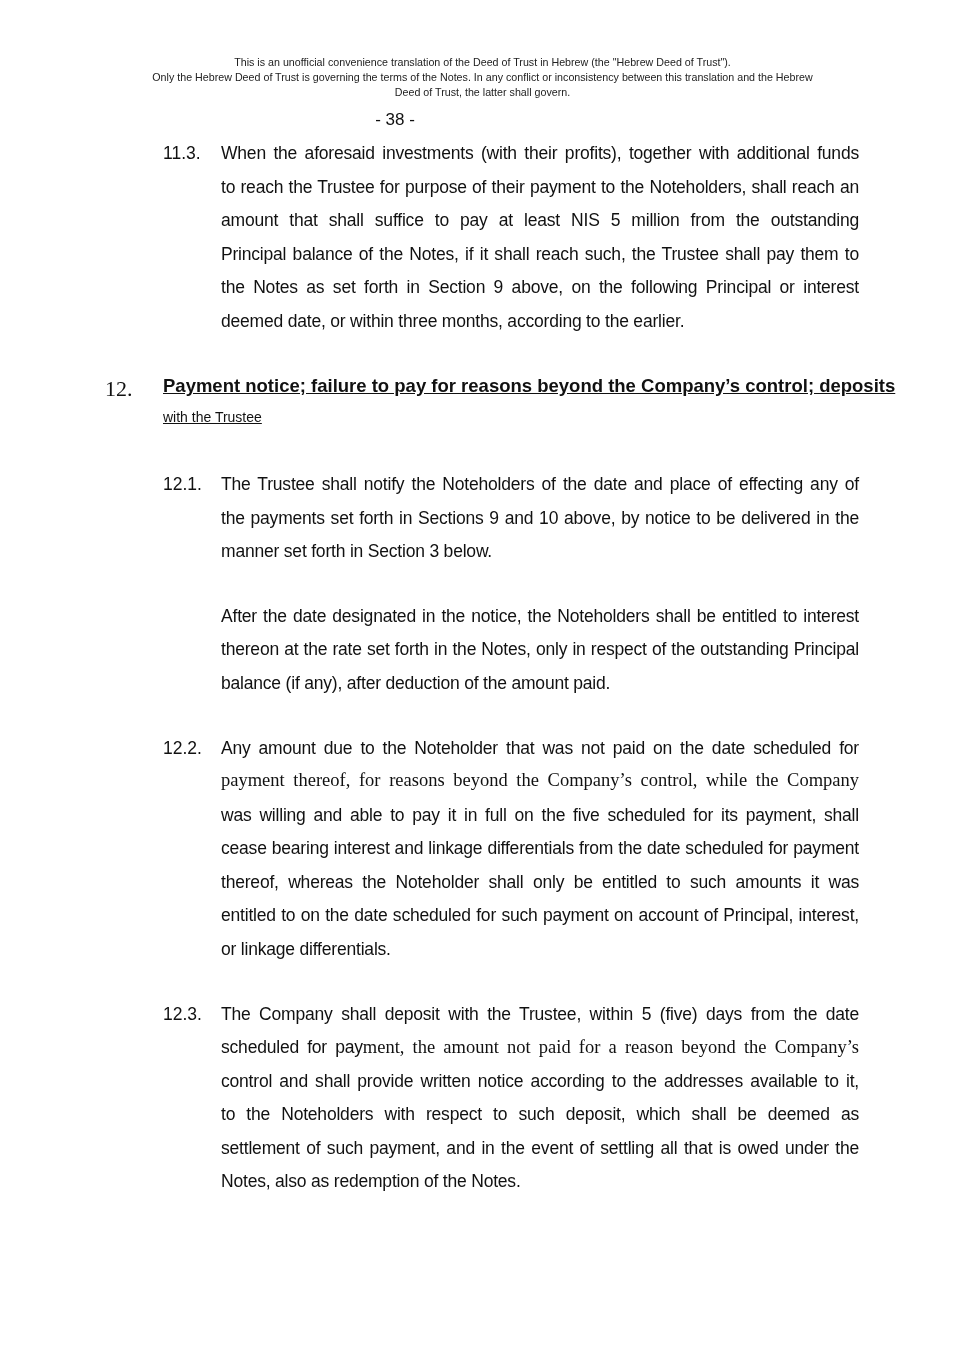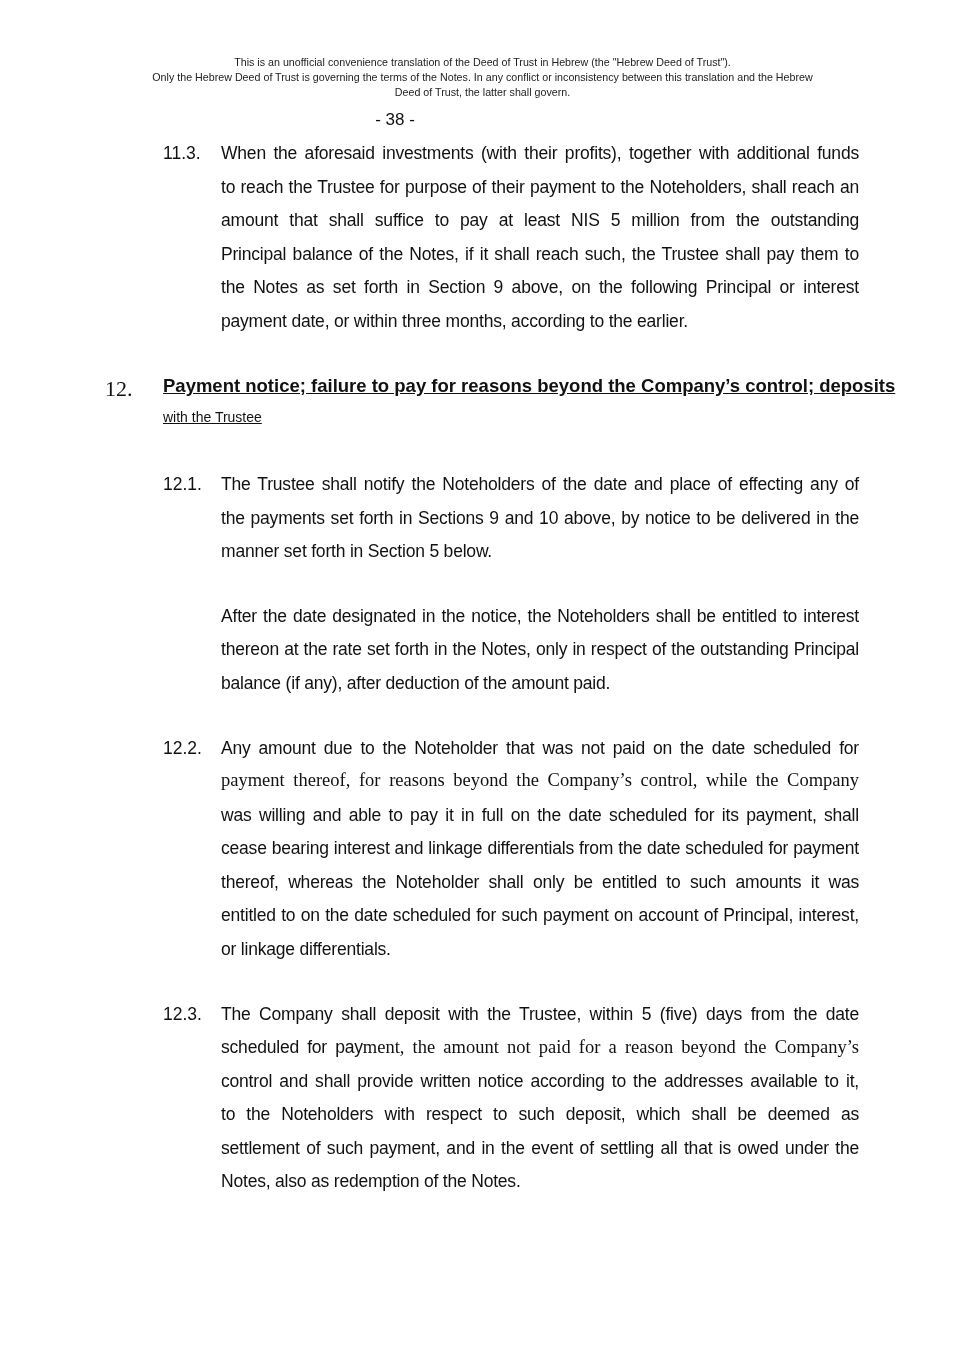--- a/index.html
+++ b/index.html
@@ -47,39 +47,39 @@
   <div>Deed of Trust, the latter shall govern.</div>
 </div>
 <div class="pageno">- 38 -</div>
 
 <div class="num" style="top:143px">11.3.</div>
 <div class="line" style="top:143px">When the aforesaid investments (with their profits), together with additional funds</div>
 <div class="line" style="top:177px">to reach the Trustee for purpose of their payment to the Noteholders, shall reach an</div>
 <div class="line" style="top:210px">amount that shall suffice to pay at least NIS 5 million from the outstanding</div>
 <div class="line" style="top:244px">Principal balance of the Notes, if it shall reach such, the Trustee shall pay them to</div>
 <div class="line" style="top:277px">the Notes as set forth in Section 9 above, on the following Principal or interest</div>
-<div class="line last" style="top:311px">payment date, or within three months, according to the earlier.</div>
+<div class="line last" style="top:311px">deemed date, or within three months, according to the earlier.</div>
 
 <div class="num12" style="top:376px">12.</div>
 <div class="heading" style="top:375px">Payment notice; failure to pay for reasons beyond the Company’s control; deposits</div>
 <div class="heading2" style="top:409px">with the Trustee</div>
 
 <div class="num" style="top:474px">12.1.</div>
 <div class="line" style="top:474px">The Trustee shall notify the Noteholders of the date and place of effecting any of</div>
 <div class="line" style="top:508px">the payments set forth in Sections 9 and 10 above, by notice to be delivered in the</div>
-<div class="line last" style="top:541px">manner set forth in Section 5 below.</div>
+<div class="line last" style="top:541px">manner set forth in Section 3 below.</div>
 
 <div class="line" style="top:606px">After the date designated in the notice, the Noteholders shall be entitled to interest</div>
 <div class="line" style="top:639px">thereon at the rate set forth in the Notes, only in respect of the outstanding Principal</div>
 <div class="line last" style="top:673px">balance (if any), after deduction of the amount paid.</div>
 
 <div class="num" style="top:738px">12.2.</div>
 <div class="line" style="top:738px">Any amount due to the Noteholder that was not paid on the date scheduled for</div>
 <div class="line serif" style="top:770px">payment thereof, for reasons beyond the Company’s control, while the Company</div>
-<div class="line" style="top:805px">was willing and able to pay it in full on the date scheduled for its payment, shall</div>
+<div class="line" style="top:805px">was willing and able to pay it in full on the five scheduled for its payment, shall</div>
 <div class="line" style="top:838px">cease bearing interest and linkage differentials from the date scheduled for payment</div>
 <div class="line" style="top:872px">thereof, whereas the Noteholder shall only be entitled to such amounts it was</div>
 <div class="line" style="top:905px">entitled to on the date scheduled for such payment on account of Principal, interest,</div>
 <div class="line last" style="top:939px">or linkage differentials.</div>
 
 <div class="num" style="top:1004px">12.3.</div>
 <div class="line" style="top:1004px">The Company shall deposit with the Trustee, within 5 (five) days from the date</div>
 <div class="line" style="top:1037px"><span>scheduled for pay</span><span class="serif">ment, the amount not paid for a reason beyond the Company’s</span></div>
 <div class="line" style="top:1071px">control and shall provide written notice according to the addresses available to it,</div>
 <div class="line" style="top:1104px">to the Noteholders with respect to such deposit, which shall be deemed as</div>

